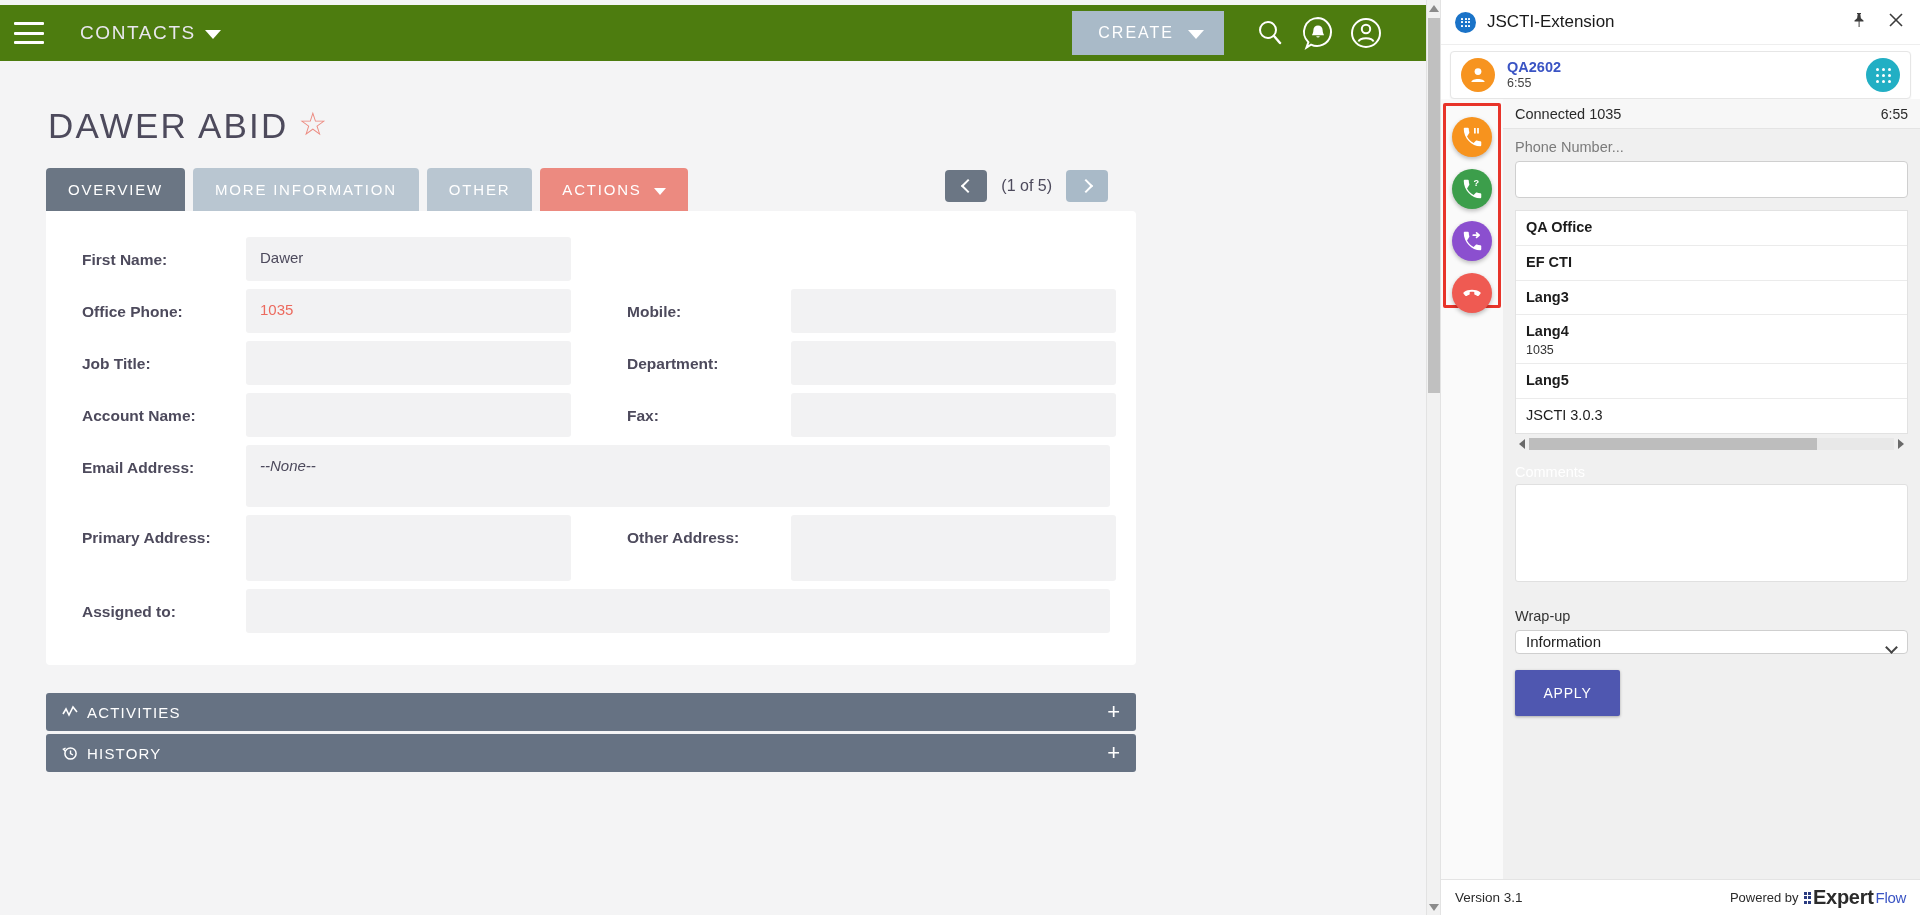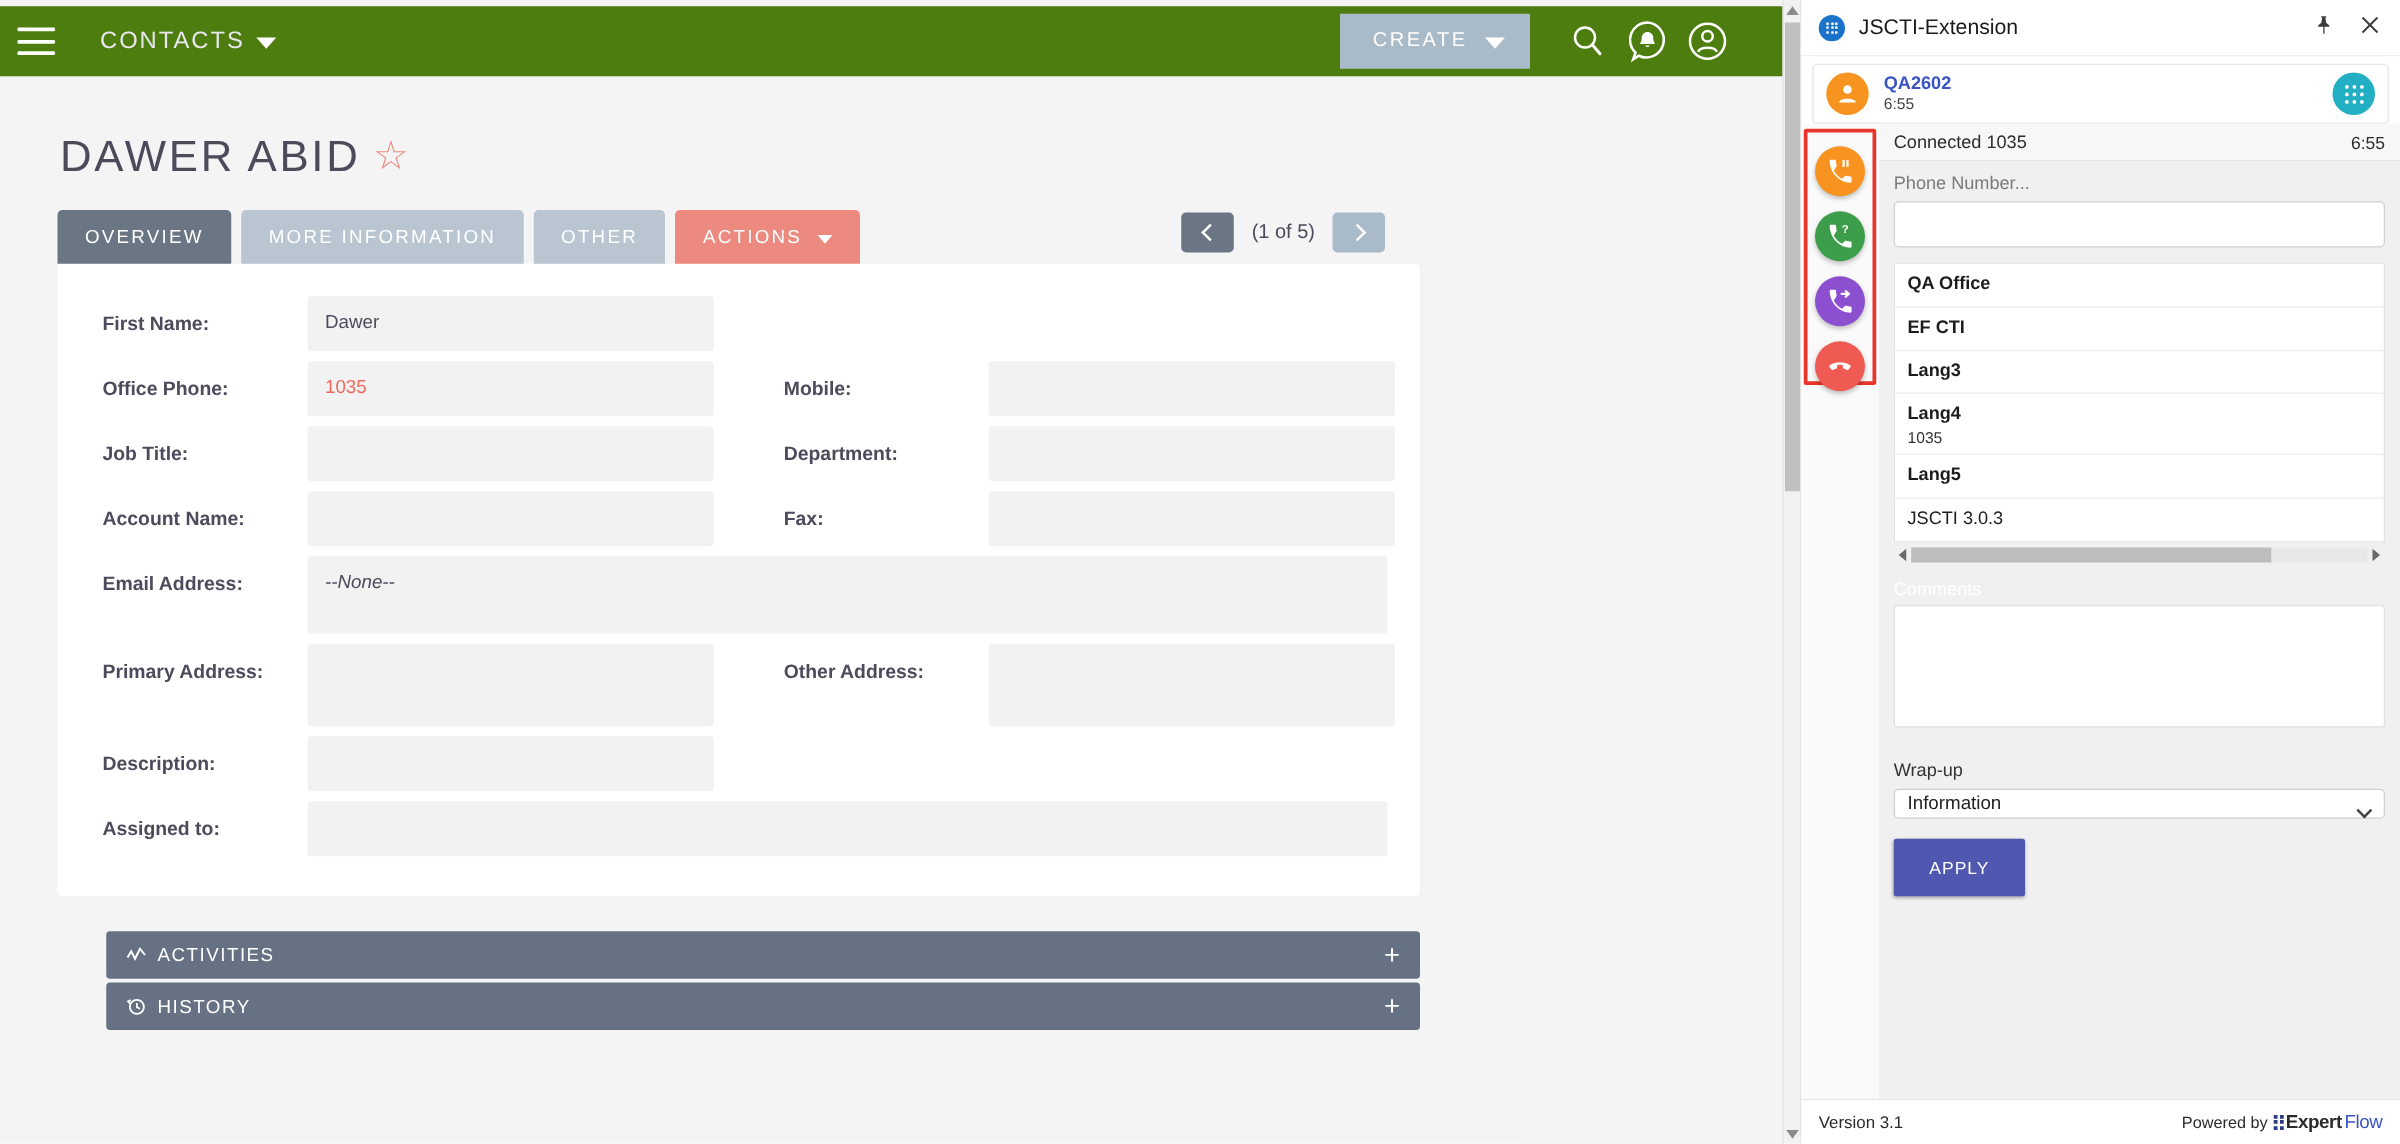--- a/index.html
+++ b/index.html
@@ -131,21 +131,21 @@
   }
   .fvalue.tall { min-height: 62px; }
   .fvalue.phone { color:#ec6a5e; }
   .fvalue.none { font-style: italic; color:#4d4a5c; }
   .fcol.empty .fvalue { background: transparent; }
   .fullrow .fvalue { margin-right: 26px; }
 
   .accordion { margin: 28px 0 0 46px; width: 1090px; }
   .acc-bar {
     height: 38px; background:#667283; color:#fff; display:flex; align-items:center;
-    border-radius:3px; margin-bottom:3px; cursor:pointer; padding: 0 16px; margin-left: 39px;
+    border-radius:3px; margin-bottom:3px; cursor:pointer; padding: 0 16px;
   }
   .acc-bar .acc-label {
     font-size:15px; letter-spacing:1.2px; display:flex; align-items:center; gap:9px;
   }
   .acc-plus { margin-left:auto; font-size:22px; font-weight:300; line-height:1; }
 
   
   .cti {
     position: absolute; right: 0; top: 0; width: 480px; height: 915px;
     background: #ffffff; border-left: 1px solid #e3e3e3;
@@ -271,21 +271,21 @@
 
   .cti-footer {
     flex:none; height: 36px; background:#ffffff; border-top:1px solid #e4e4e4;
     display:flex; align-items:center; padding: 0 14px;
   }
   .version { font-size:13.5px; color:#2a2a2a; }
   .powered { margin-left:auto; display:flex; align-items:center; gap:5px; font-size:13px; color:#2a2a2a; }
   .ef-logo { display:flex; align-items:center; gap:2px; }
   .ef-dots { display:grid; grid-template-columns: repeat(2,3px); gap:1.5px; }
   .ef-dots i { width:3px;height:3px;background:#2a3b80;display:block; }
-  .ef-expert { font-size:15px; font-weight:700; color:#2b2b2b; letter-spacing:-.3px; }
+  .ef-expert { font-size:20px; font-weight:700; color:#2b2b2b; letter-spacing:-.3px; }
   .ef-flow { font-size:15px; font-weight:400; color:#3a54c4; letter-spacing:-.3px; }
 </style>
 </head>
 <body>
 
 <div id="root">
 
   <div class="crm">
 
     <div class="navbar">
@@ -411,30 +411,20 @@
           <div class="fcol">
             <div class="flabel">Primary Address:</div>
             <div class="fvalue tall" style="min-height:66px;"></div>
           </div>
           <div class="fcol">
             <div class="flabel">Other Address:</div>
             <div class="fvalue tall" style="min-height:66px;"></div>
           </div>
         </div>
 
-        <div class="frow">
-          <div class="fcol">
-            <div class="flabel">Description:</div>
-            <div class="fvalue"></div>
-          </div>
-          <div class="fcol empty">
-            <div class="flabel"></div>
-            <div class="fvalue"></div>
-          </div>
-        </div>
 
         <div class="frow fullrow">
           <div class="fcol" style="width:100%;">
             <div class="flabel">Assigned to:</div>
             <div class="fvalue"></div>
           </div>
         </div>
 
       </div>
 

